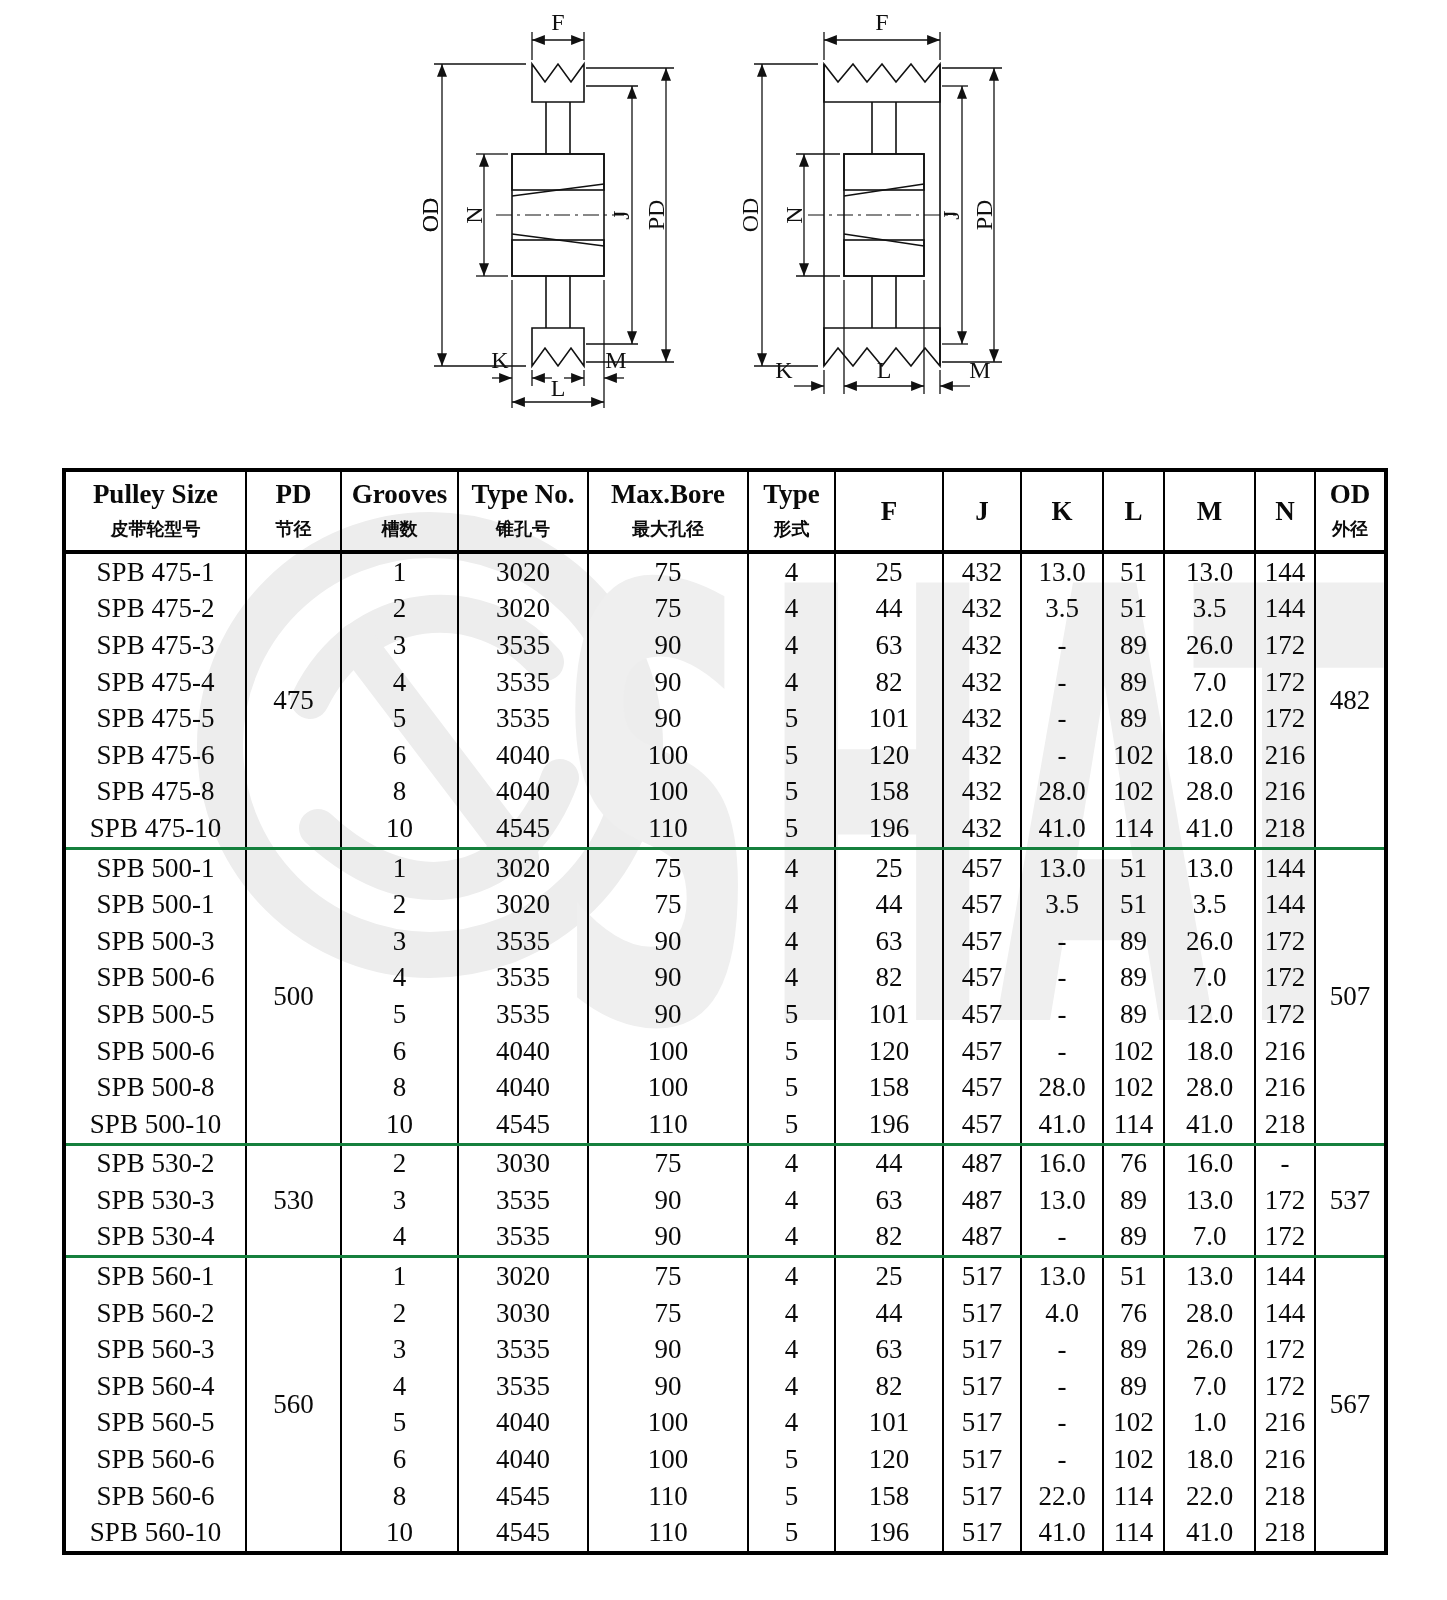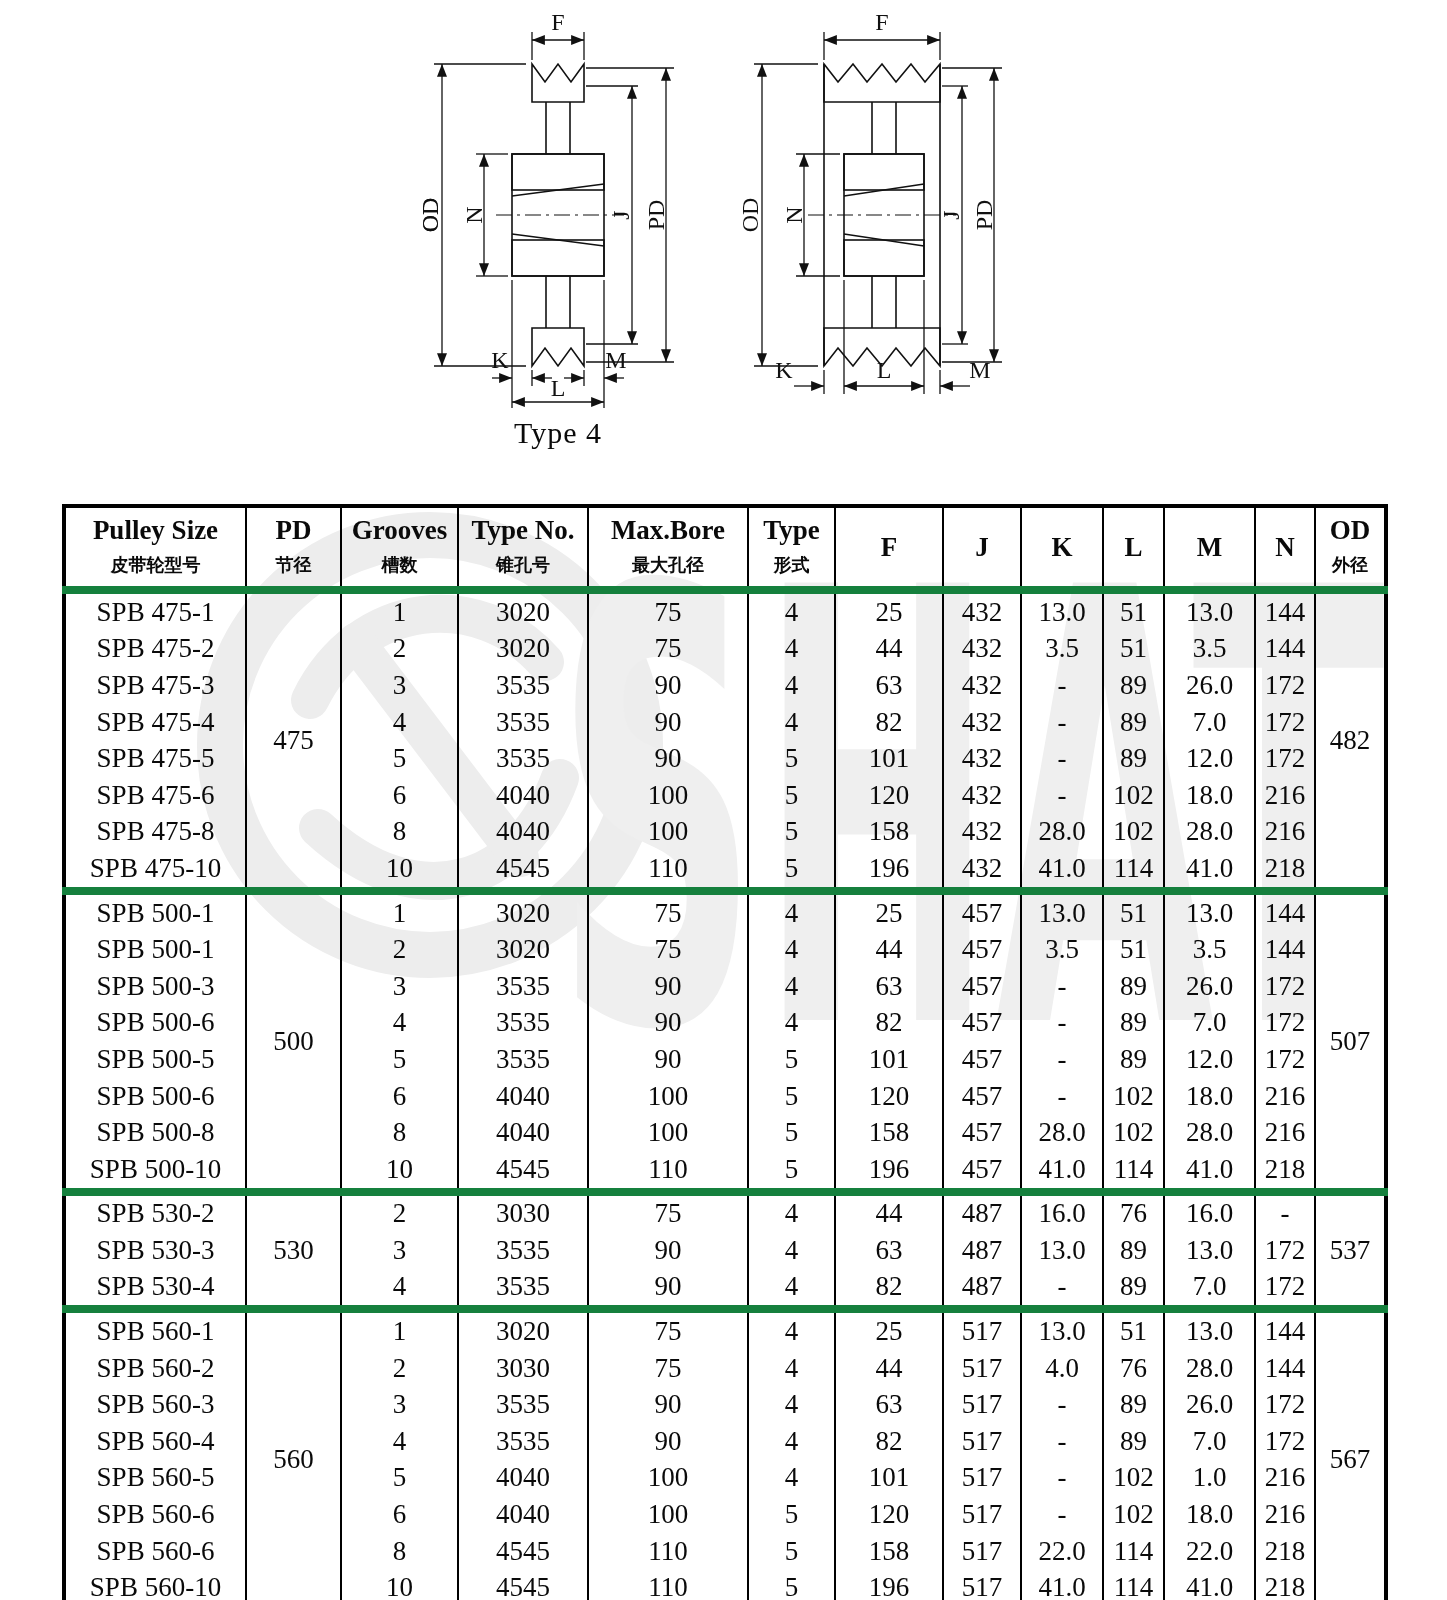--- a/index.html
+++ b/index.html
@@ -43,21 +43,21 @@
     border-left:2px solid #000;
     border-right:2px solid #000;
     text-align:center;
     vertical-align:middle;
     padding:0;
     background:transparent;
     overflow:hidden;
   }
   .spec-table{border:4px solid #000;}
   .spec-table thead th{border-bottom:4px solid #000;height:78px;}
-  .spec-table tbody tr.group-start td{border-top:8px solid #15803d;}
+  .spec-table tbody tr.group-start td{border-top:3px solid #15803d;}
   .spec-table tbody td{height:36.6px;font-size:27px;line-height:1;}
   th .en{font-weight:bold;font-size:27px;line-height:36px;}
   th .zh{font-weight:bold;font-size:18px;line-height:34px;}
   th .zh:empty{display:none;}
 </style>
 </head>
 <body>
 
 <div class="page">
 
@@ -133,21 +133,20 @@
         <line class="dline" x1="176" y1="356" x2="176" y2="372"></line>
         <line class="dline" x1="84" y1="364" x2="104" y2="364" marker-end="url(#t4arr)"></line>
         <line class="dline" x1="144" y1="364" x2="124" y2="364" marker-end="url(#t4arr)"></line>
         <text class="dimtxt" x="92" y="354" text-anchor="middle">K</text>
         <line class="dline" x1="216" y1="364" x2="196" y2="364" marker-end="url(#t4arr)"></line>
         <line class="dline" x1="156" y1="364" x2="176" y2="364" marker-end="url(#t4arr)"></line>
         <text class="dimtxt" x="208" y="354" text-anchor="middle">M</text>
         <line class="dline" x1="104" y1="388" x2="196" y2="388" marker-start="url(#t4arr)" marker-end="url(#t4arr)"></line>
         <text class="dimtxt" x="150" y="382" text-anchor="middle">L</text>
       </svg>
-      <figcaption>Type 4</figcaption>
     </figure>
 
     <figure class="fig">
       <svg width="300" height="400" viewBox="0 0 300 400">
         <defs>
           <marker id="t5arr" viewBox="0 0 10 8" refX="9.5" refY="4" markerWidth="11" markerHeight="9" orient="auto-start-reverse">
             <path d="M0.5,0.5 L9.5,4 L0.5,7.5 Z" fill="#111"></path>
           </marker>
           <pattern id="t5h" width="8" height="8" patternUnits="userSpaceOnUse" patternTransform="rotate(45)">
             <line x1="0" y1="0" x2="0" y2="8" stroke="#333" stroke-width="1.6"></line>

